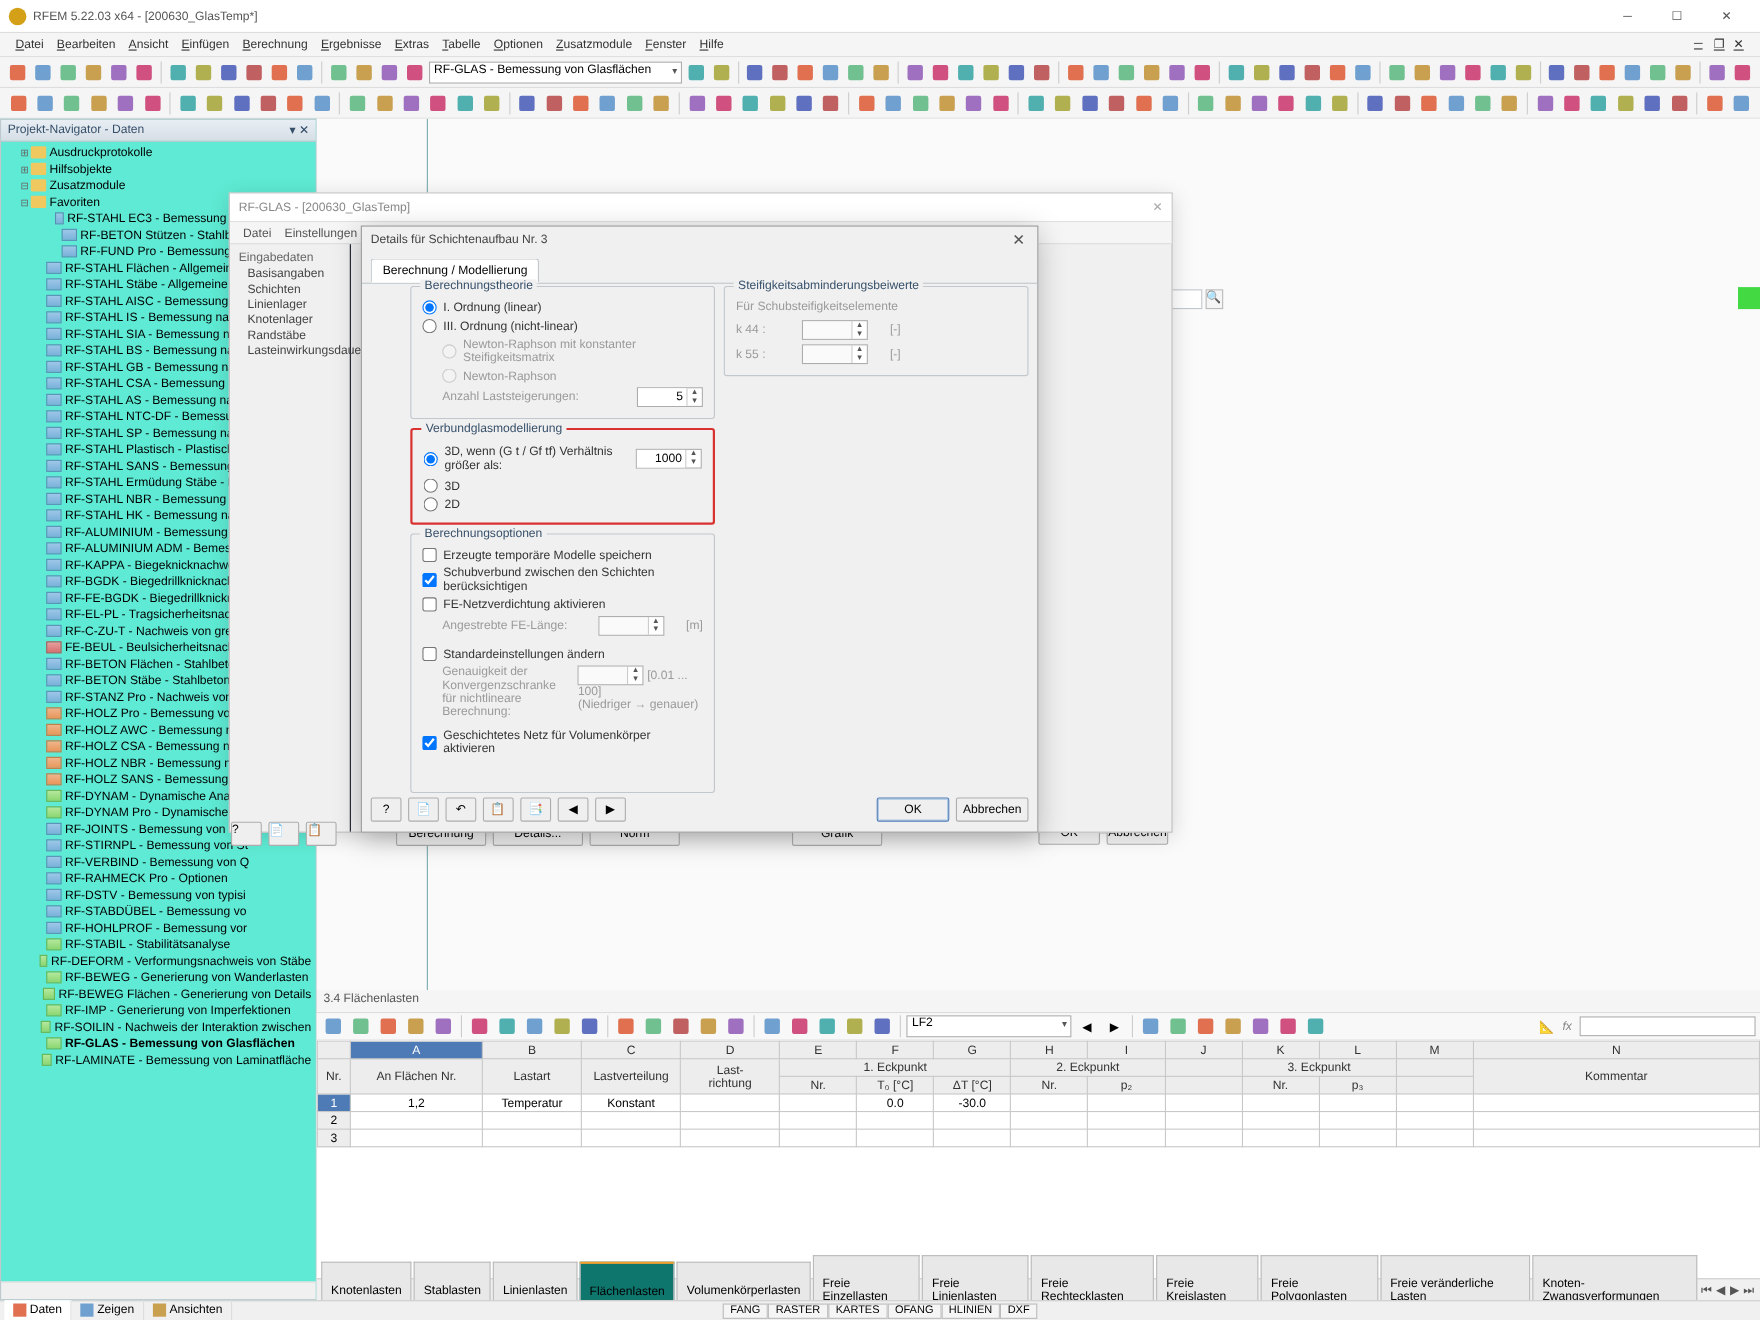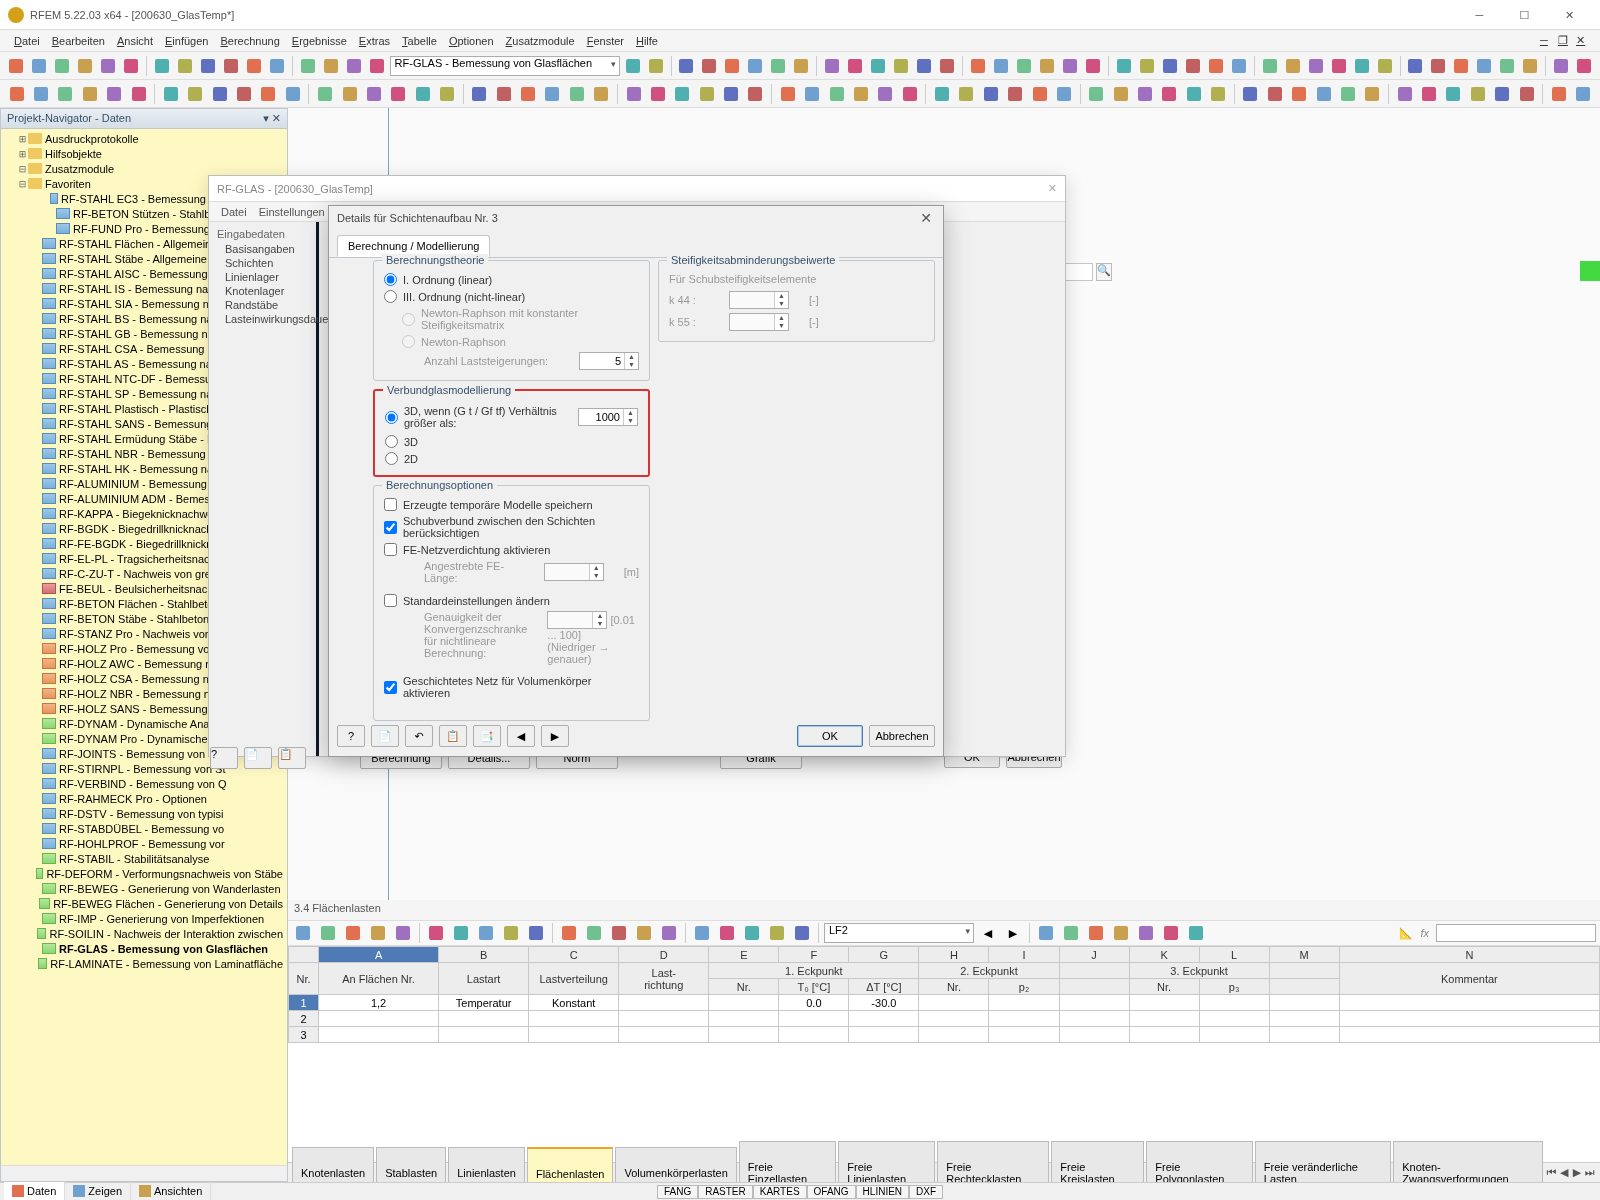--- a/index.html
+++ b/index.html
@@ -20,21 +20,21 @@
 
 
 .toolbar { height: 28px; background: #f5f5f5; display: flex; align-items: center; padding: 0 6px; gap: 3px; border-bottom: 1px solid #ddd; }
 .tbtn { width: 22px; height: 22px; border: 1px solid transparent; display: inline-flex; align-items: center; justify-content: center; }
 .tsep { width: 1px; height: 20px; background: #ccc; margin: 0 2px; }
 .tcombo { height: 20px; border: 1px solid #adadad; background: #fff; padding: 0 18px 0 4px; font-size: 11px; position: relative; min-width: 70px; }
 .tcombo::after { content: "▾"; position: absolute; right: 3px; top: 2px; color: #555; font-size: 9px; }
 
 
 .main-area { position: absolute; top: 108px; left: 0; right: 0; bottom: 18px; display: flex; }
-.nav-panel { width: 288px; background: #fef9c3; border: 1px solid #c1c7cd; display: flex; flex-direction: column; }
+.nav-panel { width: 288px; background: #5eead4; border: 1px solid #c1c7cd; display: flex; flex-direction: column; }
 .nav-title { background: linear-gradient(#e8eef4,#d6dee6); padding: 3px 6px; font-size: 11px; color: #37506a; border-bottom: 1px solid #c1c7cd; display: flex; }
 .nav-title span:last-child { margin-left: auto; }
 .nav-body { flex: 1; overflow: auto; padding: 2px; }
 .tree-item { display: flex; align-items: center; padding: 0 2px; height: 15px; white-space: nowrap; }
 .tree-item .exp { width: 11px; text-align: center; color: #666; font-size: 9px; }
 .tree-item .ticon { width: 14px; height: 11px; margin-right: 3px; }
 .folder { background: #f0c860; border-radius: 1px; }
 .mod { background: linear-gradient(#9ec7e8,#7ab1da); border: 1px solid #5a8db5; }
 .mod-g { background: linear-gradient(#b5e89e,#8bd670); border: 1px solid #6ab550; }
 .mod-o { background: linear-gradient(#f0b58b,#e8965a); border: 1px solid #c77840; }
@@ -65,31 +65,31 @@
 table { border-collapse: collapse; width: 100%; }
 th, td { border: 1px solid #c8c8c8; padding: 1px 4px; height: 16px; font-size: 11px; text-align: center; background: #fff; }
 th { background: #ededed; font-weight: normal; color: #333; }
 th.col-letter { background: #ededed; }
 th.col-letter.sel { background: #4e7ab5; color: #fff; }
 td.rowhdr { background: #ededed; width: 30px; }
 td.rowhdr.sel { background: #4e7ab5; color: #fff; }
 
 .btm-tabs { display: flex; background: #f0f0f0; border-top: 1px solid #ccc; align-items: center; padding: 0 4px; height: 20px; }
 .btm-tab { padding: 19px 8px; border: 1px solid #bbb; border-bottom: none; background: #e8e8e8; margin-right: 2px; font-size: 11px; }
-.btm-tab.active { background: #fef9c3; border-top: 2px solid #f0a030; }
+.btm-tab.active { background: #0f766e; border-top: 2px solid #f0a030; }
 .btm-tabs .navbtn { width: 14px; text-align: center; color: #555; }
 
 
 .win1 { position: absolute; left: 208px; top: 175px; width: 858px; height: 582px; background: #f0f0f0; border: 1px solid #bdbdbd; box-shadow: 0 4px 18px rgba(0,0,0,.15); z-index: 5; }
 .win1 .wt { height: 26px; display: flex; align-items: center; padding: 0 8px; background: #fff; border-bottom: 1px solid #ddd; }
 .win1 .wt .ttl { flex: 1; color: #888; }
 .win1 .menubar2 { height: 20px; display: flex; align-items: center; padding: 0 6px; background: #f5f5f5; border-bottom: 1px solid #ddd; }
 .win1 .menubar2 span { padding: 0 6px; color: #555; }
 .win-body1 { position: absolute; top: 46px; left: 0; right: 0; bottom: 0; display: flex; }
-.side-list { width: 110px; border-right: 3px solid #0f172a; padding: 6px 8px; }
+.side-list { width: 110px; border-right: 1px solid #0f172a; padding: 6px 8px; }
 .side-list .hdr { color: #666; margin-bottom: 2px; }
 .side-list .itm { padding: 1px 0 1px 8px; color: #444; }
 
 
 .rs-panel { position: absolute; left: 944px; top: 222px; width: 118px; height: 536px; background: #f4f4f4; border: 1px solid #ddd; z-index: 4; }
 .rs-link { color: #1d6fbc; text-align: right; padding: 6px; font-size: 11px; }
 .rs-search { display: flex; padding: 4px; gap: 3px; }
 .rs-search input { flex: 1; border: 1px solid #c1c7cd; height: 18px; }
 .rs-search .sbtn { width: 20px; height: 18px; border: 1px solid #bbb; background: #f5f5f5; text-align: center; }
 .rs-grid { margin: 6px 2px; }
@@ -117,21 +117,21 @@
 .twocol > div { flex: 1; }
 
 .radio, .check { display: flex; align-items: center; gap: 6px; padding: 2px 0; color: #333; }
 .radio input, .check input { margin: 0; }
 .disabled { color: #9a9a9a; }
 .spin { display: inline-flex; border: 1px solid #adadad; height: 18px; background: #fff; }
 .spin input { width: 44px; border: none; text-align: right; padding-right: 3px; font-size: 11px; }
 .spin .ar { width: 14px; display: flex; flex-direction: column; border-left: 1px solid #ccc; }
 .spin .ar span { flex: 1; text-align: center; font-size: 7px; line-height: 7px; color: #555; }
 .row { display: flex; align-items: center; gap: 20px; padding: 2px 0; }
-.row .lbl { flex: 1; margin-left: 22px; }
+.row .lbl { flex: 1; }
 .hint { color: #9a9a9a; }
 
 .win2 .footer { position: absolute; left: 8px; right: 8px; bottom: 8px; height: 24px; display: flex; align-items: center; gap: 6px; }
 .win2 .footer .fbtn { width: 28px; height: 22px; border: 1px solid #adadad; background: #efefef; border-radius: 2px; text-align: center; line-height: 20px; }
 .win2 .footer .spacer { flex: 1; }
 .win2 .footer .btn { min-width: 66px; height: 22px; border: 1px solid #adadad; background: #efefef; border-radius: 2px; text-align: center; line-height: 20px; }
 .win2 .footer .btn.primary { border-color: #4e7ab5; box-shadow: 0 0 0 1px #a7c7e7 inset; }
 
 
 .under-row { position: absolute; left: 210px; top: 744px; width: 730px; height: 28px; display: flex; align-items: center; gap: 6px; z-index: 6; }

